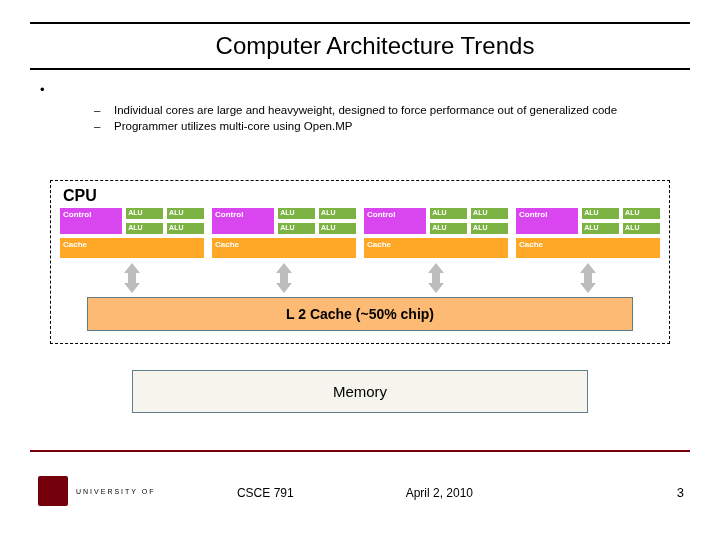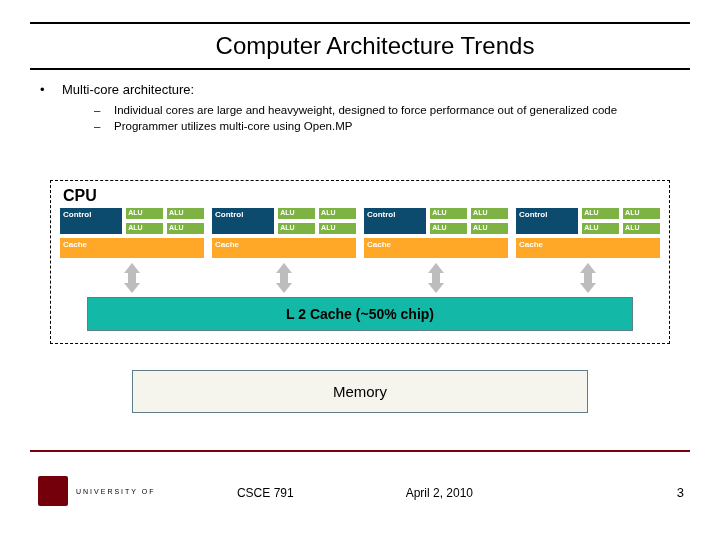--- a/index.html
+++ b/index.html
@@ -68,21 +68,21 @@
     display: flex;
     flex-direction: column;
   }
   .core-top {
     display: flex;
     height: 28px;
     gap: 2px;
   }
   .control {
     width: 44%;
-    background: #0c4a6e;
+    background: #d946ef;
     border: 1px solid #fff;
     font-size: 8px;
     color: #fff;
     font-weight: bold;
     padding: 2px 3px;
   }
   .alu-grid {
     flex: 1;
     display: grid;
     grid-template-columns: 1fr 1fr;
@@ -139,21 +139,21 @@
     border-left: 8px solid transparent;
     border-right: 8px solid transparent;
     border-top: 10px solid #bdbdbd;
   }
   .bidir-arrow .shaft {
     position: absolute;
     left: 4px; top: 9px; bottom: 9px; right: 4px;
     background: #bdbdbd;
   }
   .l2-box {
-    background: #14b8a6;
+    background: #fdba74;
     border: 1.5px solid #607d8b;
     height: 34px;
     display: flex;
     align-items: center;
     justify-content: center;
     font-size: 14px;
     font-weight: bold;
     margin: 2px 28px 2px 28px;
   }
   .mem-box {
@@ -218,21 +218,20 @@
 </head>
 <body>
 
 <div class="rule-top"></div>
 <div class="title">Computer Architecture Trends</div>
 <div class="rule-2"></div>
 
 <div class="body">
   <div class="bullet-main">
     <span class="dot">•</span>
-    <span>Multi-core architecture:</span>
   </div>
   <div class="sublist">
     <div class="sub">
       <span class="dash">–</span>
       <span>Individual cores are large and heavyweight, designed to force performance out of generalized code</span>
     </div>
     <div class="sub">
       <span class="dash">–</span>
       <span>Programmer utilizes multi-core using Open.MP</span>
     </div>

